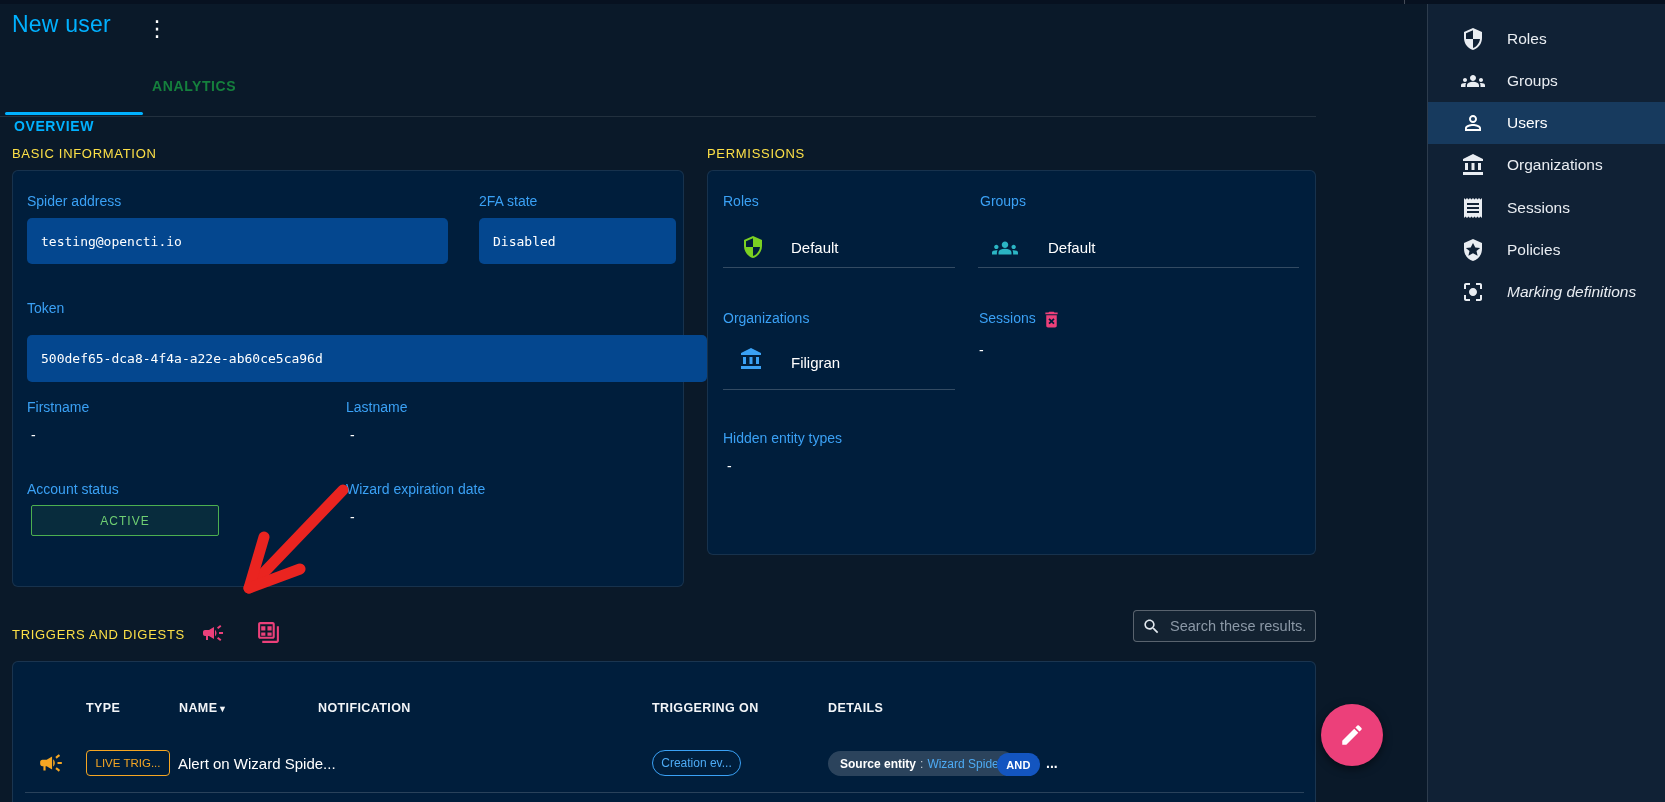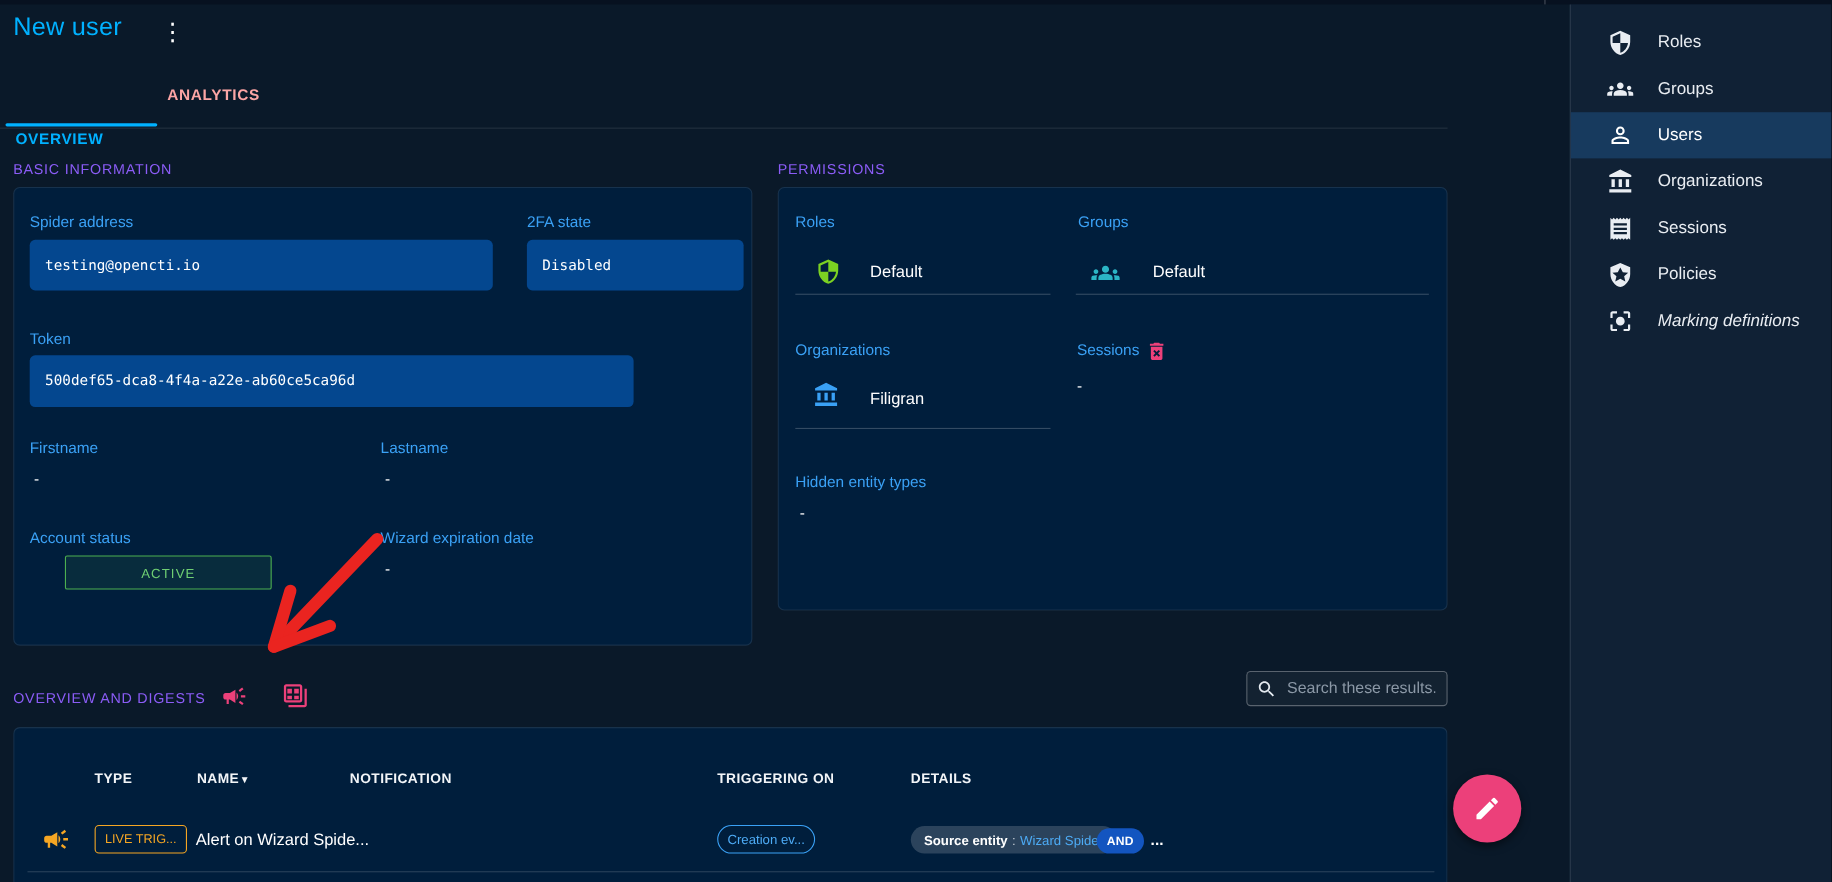--- a/index.html
+++ b/index.html
@@ -9,31 +9,31 @@
     font-family:"Liberation Sans",sans-serif;
     -webkit-font-smoothing:antialiased;
   }
   .abs{position:absolute;}
   .topstrip{position:absolute;top:0;left:0;width:1665px;height:4px;background:#071120;}
   .topstrip-tick{position:absolute;top:0;left:1404px;width:1px;height:4px;background:rgba(255,255,255,0.25);}
   .page-title{position:absolute;left:12px;top:11px;font-size:23px;color:var(--title-blue,#00b1ff);letter-spacing:.2px;}
   .kebab{position:absolute;left:146px;top:14px;width:20px;height:30px;color:#fff;font-size:22px;line-height:30px;text-align:center;cursor:pointer;}
   .tab{position:absolute;top:78px;font-size:14px;font-weight:bold;letter-spacing:.6px;}
   .tab.active{color:var(--title-blue,#00b1ff);}
-  .tab.inactive{color:#fca5a5;}
+  .tab.inactive{color:#15803d;}
   .tab-underline{position:absolute;left:5px;top:112px;width:138px;height:3px;background:var(--title-blue,#00b1ff);border-radius:2px;}
   .tabs-divider{position:absolute;left:0;top:116px;width:1316px;height:1px;background:rgba(255,255,255,0.10);}
-  .section-title{position:absolute;font-size:13px;font-weight:500;color:#8b5cf6;letter-spacing:.7px;}
+  .section-title{position:absolute;font-size:13px;font-weight:500;color:#fde047;letter-spacing:.7px;}
   .card{position:absolute;background:var(--paper,#001e3c);border:1px solid rgba(255,255,255,0.09);border-radius:6px;box-sizing:border-box;}
   .lbl{position:absolute;font-size:14px;color:var(--label-blue,#3aa1f5);}
   .val{position:absolute;font-size:14px;color:#fff;}
   .finput{position:absolute;background:var(--input-bg,#04478f);border-radius:5px;display:flex;align-items:center;box-sizing:border-box;padding-left:14px;
     font-family:"DejaVu Sans Mono","Liberation Mono",monospace;font-size:13px;color:#fff;}
   .status-badge{position:absolute;border:1px solid var(--green-border,#4caf50);background:rgba(76,175,80,0.10);color:var(--green-text,#6fcf73);
-    font-size:12px;letter-spacing:1px;display:flex;align-items:center;justify-content:center;border-radius:2px;box-sizing:border-box;margin-left:28px;}
+    font-size:12px;letter-spacing:1px;display:flex;align-items:center;justify-content:center;border-radius:2px;box-sizing:border-box;}
   .hdivider{position:absolute;height:1px;background:rgba(255,255,255,0.20);}
   .perm-item-text{position:absolute;font-size:15px;color:#fff;}
   .icon{display:inline-block;line-height:0;}
   .search-box{position:absolute;left:1133px;top:610px;width:183px;height:32px;border:1px solid rgba(255,255,255,0.30);border-radius:4px;
     background:rgba(255,255,255,0.04);display:flex;align-items:center;box-sizing:border-box;padding:0 8px;gap:7px;}
   .search-box input{flex:1;background:transparent;border:none;outline:none;color:#e6ecf2;font-size:14.5px;font-family:"Liberation Sans",sans-serif;min-width:0;}
   .search-box input::placeholder{color:#8b98a6;opacity:1;}
   .panel{position:absolute;left:12px;top:661px;width:1304px;height:141px;background:var(--paper,#001e3c);
     border:1px solid rgba(255,255,255,0.10);border-bottom:none;border-radius:6px 6px 0 0;box-sizing:border-box;}
   .th{position:absolute;top:701px;font-size:12.5px;font-weight:bold;color:#f2f5f8;letter-spacing:.4px;cursor:pointer;}
@@ -76,21 +76,21 @@
   <div class="section-title" style="left:707px;top:146px;">PERMISSIONS</div>
 
   <div class="card" style="left:12px;top:170px;width:672px;height:417px;">
     <div class="lbl" style="left:14px;top:22px;">Spider address</div>
     <div class="finput" style="left:14px;top:47px;width:421px;height:46px;">testing@opencti.io</div>
 
     <div class="lbl" style="left:466px;top:22px;">2FA state</div>
     <div class="finput" style="left:466px;top:47px;width:197px;height:46px;">Disabled</div>
 
     <div class="lbl" style="left:14px;top:129px;">Token</div>
-    <div class="finput" style="left:14px;top:152px;width:549px;height:47px;">500def65-dca8-4f4a-a22e-ab60ce5ca96d</div>
+    <div class="finput" style="left:14px;top:164px;width:680px;height:47px;">500def65-dca8-4f4a-a22e-ab60ce5ca96d</div>
 
     <div class="lbl" style="left:14px;top:228px;">Firstname</div>
     <div class="val" style="left:18px;top:256px;">-</div>
 
     <div class="lbl" style="left:333px;top:228px;">Lastname</div>
     <div class="val" style="left:337px;top:256px;">-</div>
 
     <div class="lbl" style="left:14px;top:310px;">Account status</div>
     <div class="status-badge" style="left:18px;top:334px;width:188px;height:31px;">ACTIVE</div>
 
@@ -131,21 +131,21 @@
       <svg width="21" height="21" viewBox="0 0 24 24" fill="currentColor">
           <path d="M6 19c0 1.1.9 2 2 2h8c1.1 0 2-.9 2-2V7H6v12zM8.46 11.88l1.41-1.41L12 12.59l2.12-2.12 1.41 1.41L13.41 14l2.12 2.12-1.41 1.41L12 15.41l-2.12 2.12-1.41-1.41L10.59 14l-2.13-2.12zM15.5 4l-1-1h-5l-1 1H5v2h14V4z"></path>
         </svg>
     </span>
     <div class="val" style="left:271px;top:171px;">-</div>
 
     <div class="lbl" style="left:15px;top:259px;">Hidden entity types</div>
     <div class="val" style="left:19px;top:287px;">-</div>
   </div>
 
-  <div class="section-title" style="left:12px;top:627px;">OVERVIEW AND DIGESTS</div>
+  <div class="section-title" style="left:12px;top:627px;">TRIGGERS AND DIGESTS</div>
   <span class="icon abs" style="left:201px;top:621px;color:var(--pink,#ec407a);cursor:pointer;">
     <svg width="24" height="24" viewBox="0 0 24 24" fill="currentColor">
         <path d="M18 11v2h4v-2h-4zm-2 6.61c.96.71 2.21 1.65 3.2 2.39.4-.53.8-1.07 1.2-1.6-.99-.74-2.24-1.68-3.2-2.4-.4.54-.8 1.08-1.2 1.61zM20.4 5.6c-.4-.53-.8-1.07-1.2-1.6-.99.74-2.24 1.68-3.2 2.4.4.53.8 1.07 1.2 1.6.96-.72 2.21-1.65 3.2-2.4zM4 9c-1.1 0-2 .9-2 2v2c0 1.1.9 2 2 2h1v4h2v-4h1l5 3V6L8 9H4zm11.5 3c0-1.33-.58-2.53-1.5-3.35v6.69c.92-.81 1.5-2.01 1.5-3.34z"></path>
       </svg>
   </span>
   <span class="icon abs" style="left:256px;top:620px;color:var(--pink,#ec407a);cursor:pointer;">
     <svg width="25" height="25" viewBox="0 0 24 24" fill="currentColor">
         <path d="M20 6v14H6v2h14c1.1 0 2-.9 2-2V6h-2zm-4-4H4c-1.1 0-2 .9-2 2v12c0 1.1.9 2 2 2h12c1.1 0 2-.9 2-2V4c0-1.1-.9-2-2-2zm0 14H4V4h12v12zM9 6H5v4h4V6zm6 0h-4v4h4V6zm-6 6H5v3h4v-3zm6 0h-4v3h4v-3z"></path>
       </svg>
   </span>

